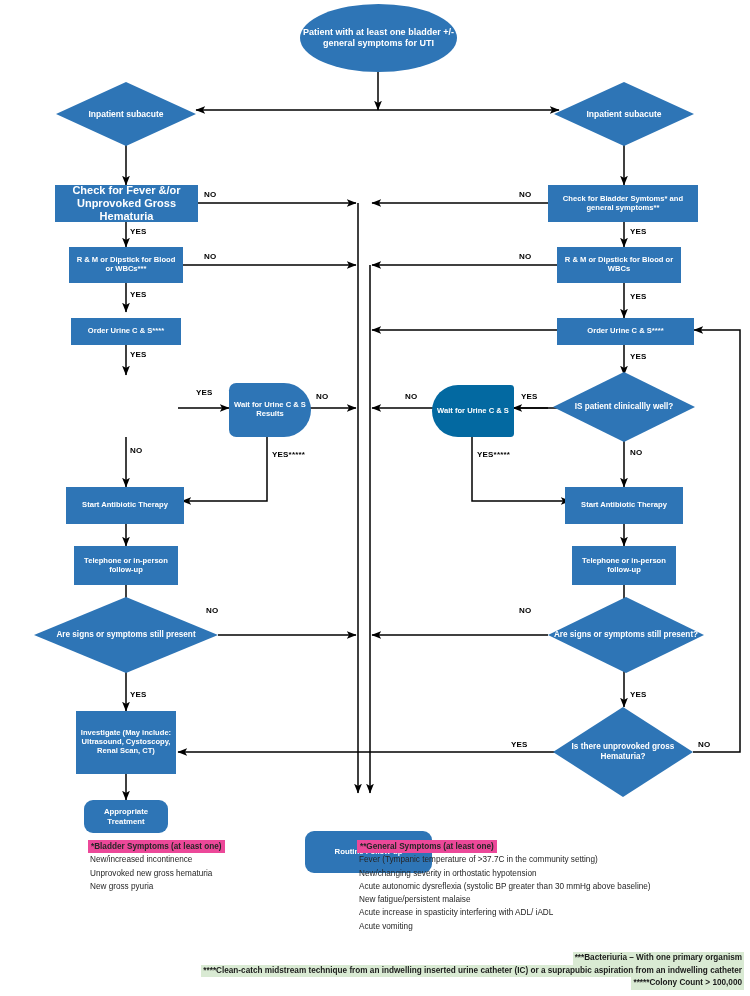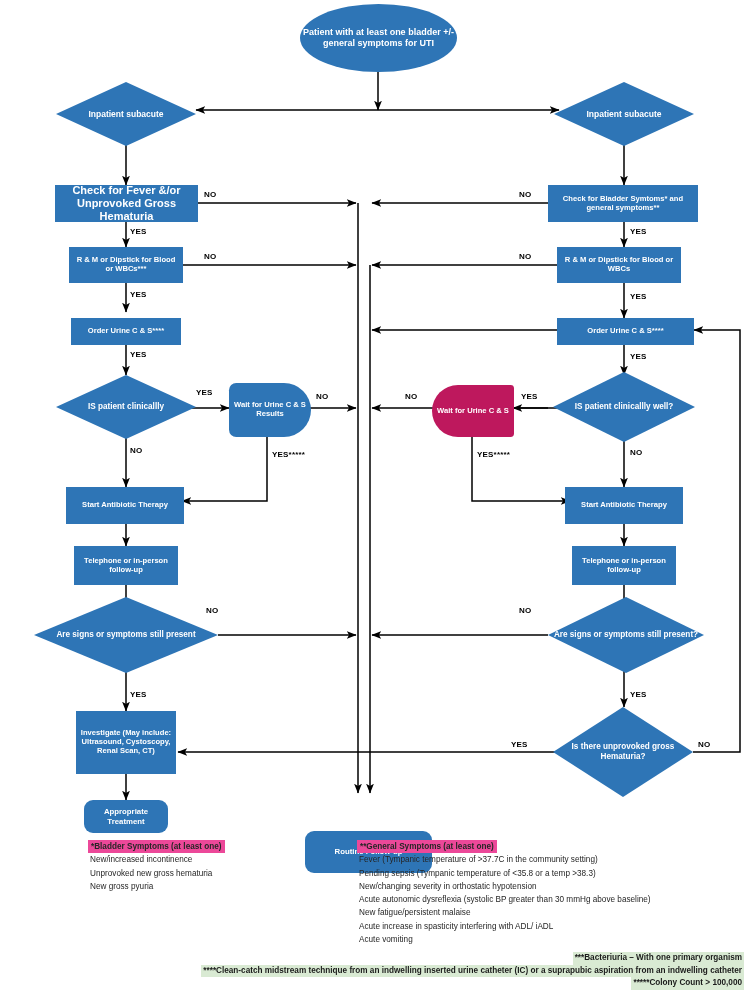--- a/index.html
+++ b/index.html
@@ -6,21 +6,21 @@
   body{width:750px;height:996px;position:relative;overflow:hidden;
        font-family:"Liberation Sans","DejaVu Sans",sans-serif;}
   #stage{position:absolute;left:0;top:0;width:750px;height:996px;}
   svg#wires{position:absolute;left:0;top:0;width:750px;height:996px;overflow:visible;}
   .node{position:absolute;box-sizing:border-box;display:flex;align-items:center;
         justify-content:center;text-align:center;color:#ffffff;font-weight:bold;
         line-height:1.18;z-index:3;}
   .rect{background:#2e75b6;}
   .rrect{background:#2e75b6;border-radius:9px;}
   .ellipse{background:#2e75b6;border-radius:50%;}
-  .dshape{background:#be185d;border-radius:60px 8px 8px 60px;}
+  .dshape{background:#0369a1;border-radius:60px 8px 8px 60px;}
   .diamond{background:transparent;}
   .diamond .dm{position:absolute;left:0;top:0;width:100%;height:100%;background:#2e75b6;
        -webkit-clip-path:polygon(50% 0,100% 50%,50% 100%,0 50%);
        clip-path:polygon(50% 0,100% 50%,50% 100%,0 50%);z-index:-1;}
   .lbl{position:absolute;color:#000000;font-weight:bold;font-size:8px;z-index:4;
        white-space:nowrap;letter-spacing:.2px;}
   .legend{position:absolute;z-index:5;color:#262626;font-size:8.2px;line-height:1.62;}
   .legend .hd{font-weight:bold;display:inline-block;background:#ec4899;padding:0 3px;margin-left:44px;}
   .legend .itm{display:block;padding-left:46px;}
   .foot{position:absolute;z-index:5;color:#1a1a1a;font-size:8.2px;
@@ -119,24 +119,20 @@
     <span class="txt">R &amp; M or Dipstick for Blood or WBCs</span>
   </div>
 
   <div class="node rect" style="left:71px;top:318px;width:110px;height:27px;font-size:7.6px;">
     <span class="txt">Order Urine C &amp; S****</span>
   </div>
   <div class="node rect" style="left:557px;top:318px;width:137px;height:27px;font-size:7.6px;">
     <span class="txt">Order Urine C &amp; S****</span>
   </div>
 
-  <div class="node diamond" style="left:56px;top:375px;width:140px;height:64px;font-size:8.2px;">
-      <i class="dm"></i>
-    <span class="txt">IS patient clinicallly</span>
-  </div>
   <div class="node diamond" style="left:553px;top:372px;width:142px;height:70px;font-size:8.2px;">
       <i class="dm"></i>
     <span class="txt">IS patient clinicallly well?</span>
   </div>
 
   <div class="node rrect" style="left:229px;top:383px;width:82px;height:54px;border-radius:8px 30px 30px 8px;font-size:7.6px;">
     <span class="txt">Wait for Urine C &amp; S Results</span>
   </div>
   <div class="node dshape" style="left:432px;top:385px;width:82px;height:52px;font-size:7.6px;">
     <span class="txt">Wait for Urine C &amp; S</span>
@@ -210,21 +206,20 @@
   <div class="legend" style="left:44px;top:840px;width:250px;">
     <span class="hd">*Bladder Symptoms (at least one)</span>
     <span class="itm">New/increased incontinence</span>
     <span class="itm">Unprovoked new gross hematuria</span>
     <span class="itm">New gross pyuria</span>
   </div>
 
   <div class="legend" style="left:313px;top:840px;width:430px;">
     <span class="hd">**General Symptoms (at least one)</span>
     <span class="itm">Fever (Tympanic temperature of &gt;37.7C in the community setting)</span>
-    <span class="itm">Pending sepsis (Tympanic temperature of &lt;35.8 or a temp &gt;38.3)</span>
     <span class="itm">New/changing severity in orthostatic hypotension</span>
     <span class="itm">Acute autonomic dysreflexia  (systolic BP greater than 30 mmHg above baseline)</span>
     <span class="itm">New fatigue/persistent malaise</span>
     <span class="itm">Acute increase in spasticity interfering with ADL/ iADL</span>
     <span class="itm">Acute vomiting</span>
   </div>
 
   <div class="foot" style="left:14px;top:952px;width:730px;">
     <div><span>***Bacteriuria – With one primary organism</span></div>
     <div><span>****Clean-catch midstream technique from an indwelling inserted urine catheter (IC) or a suprapubic aspiration from an indwelling catheter</span></div>

